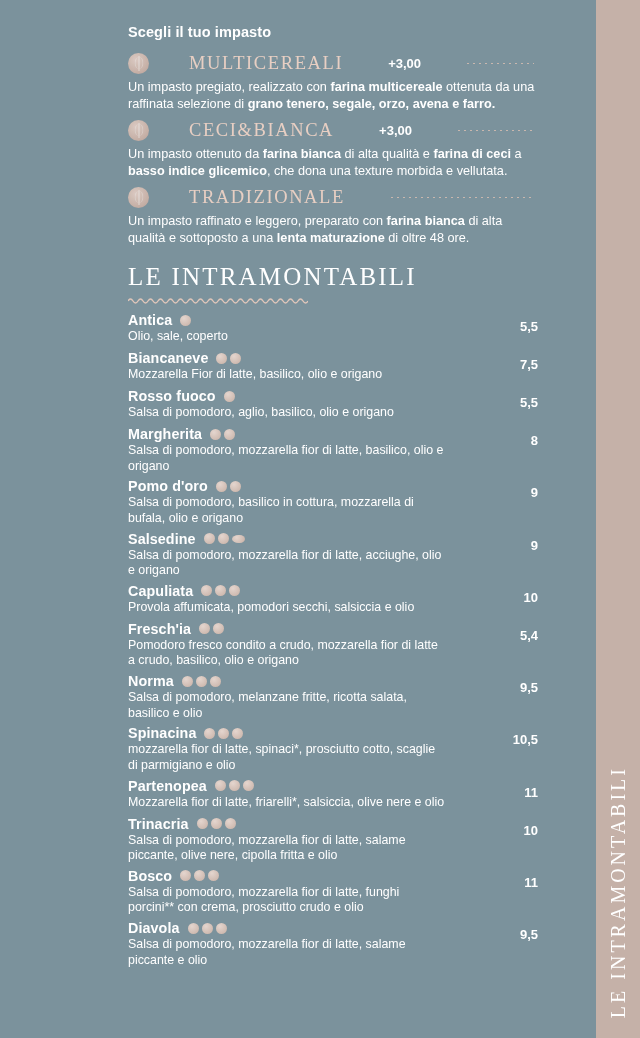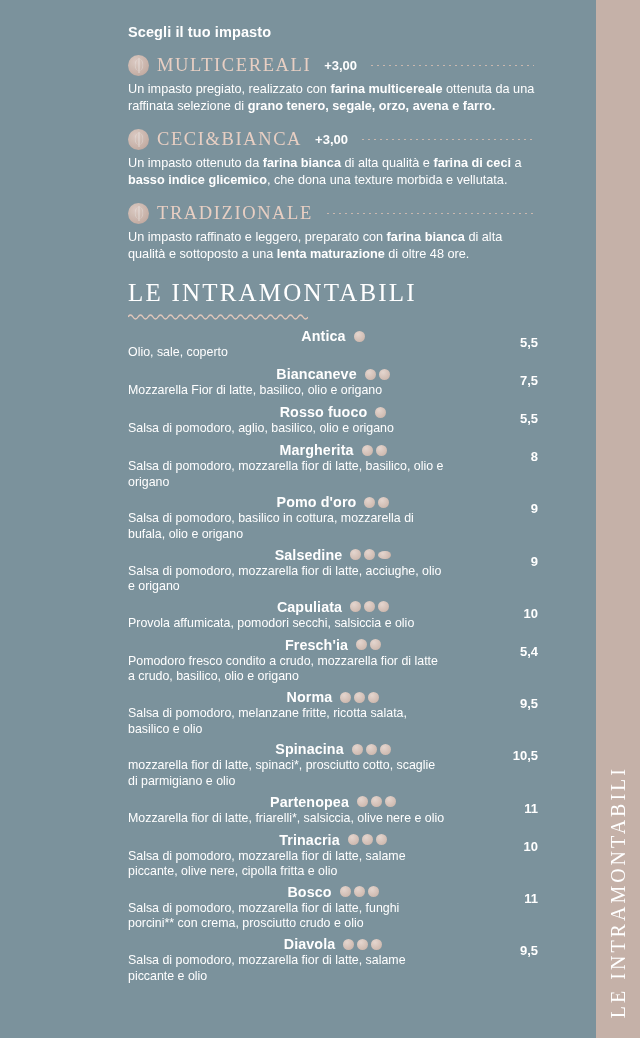--- a/index.html
+++ b/index.html
@@ -16,21 +16,21 @@
     width: 596px; height: 1038px;
     padding: 24px 58px 0 128px;
     position: relative;
   }
 
   
   .dough-head {
     font-size: 14.5px; font-weight: bold; color: #ffffff;
     letter-spacing: .1px; margin-bottom: 9px;
   }
-  .dough-row { display: flex; align-items: center; height: 28px; margin-top: 11px; }
+  .dough-row { display: flex; align-items: center; height: 28px; margin-top: 2px; gap: 32px; }
   .dough-icon {
     width: 21px; height: 21px; border-radius: 50%;
     background: radial-gradient(circle at 38% 32%, #e3cfc6 0%, #cdb3a8 65%, #bfa296 100%);
     position: relative; flex: none; margin-right: 8px;
     opacity: .92;
   }
   .dough-icon::before {
     content:""; position:absolute; left:50%; top:3px; width:1px; height:15px;
     background: rgba(255,255,255,.55); transform: translateX(-50%);
   }
@@ -66,21 +66,21 @@
   .section-title {
     font-family: "Liberation Serif", serif;
     font-size: 25px; color: #ffffff; letter-spacing: 2.2px;
     line-height: 1; margin-bottom: 7px;
   }
   .wave { width: 180px; height: 9px; display: block; margin-bottom: 6px; }
 
   
   .items { margin-top: 3px; }
   .item { position: relative; padding: 1px 0 3px 0; min-height: 38px; }
-  .item-head { display: flex; align-items: center; justify-content: center; }
+  .item-head { display: flex; align-items: center; }
   .item-name {
     font-size: 14.3px; font-weight: bold; color: #ffffff; letter-spacing: .1px;
     white-space: nowrap;
   }
   .badges { display: flex; align-items: center; gap: 3px; margin-left: 8px; }
   .badge {
     width: 11px; height: 11px; border-radius: 50%;
     background: radial-gradient(circle at 36% 30%, #f0ddd4 0%, #d9c0b4 70%, #c9ab9d 100%);
     opacity: .9; flex: none; position: relative;
   }

